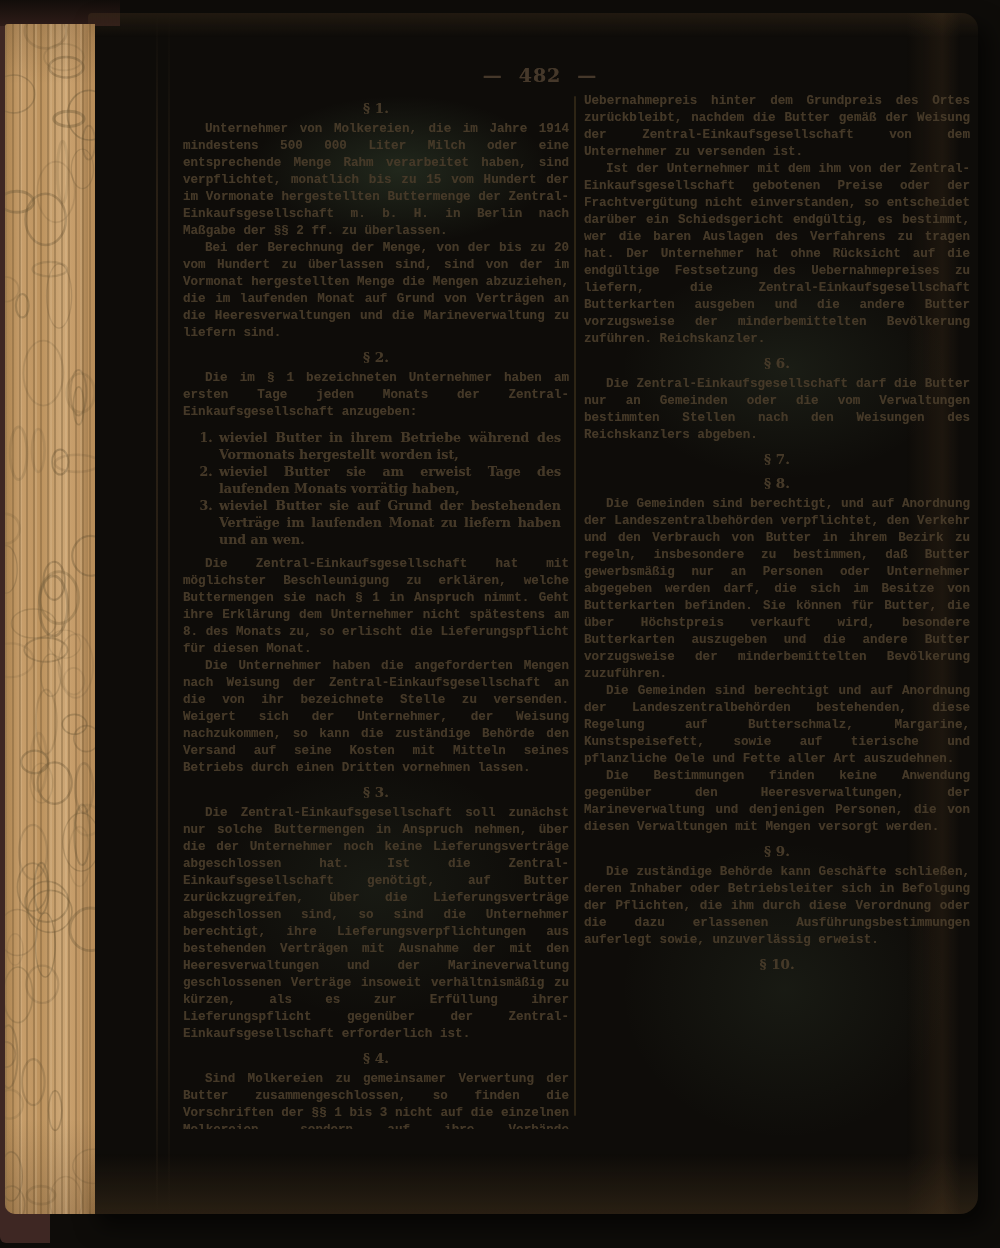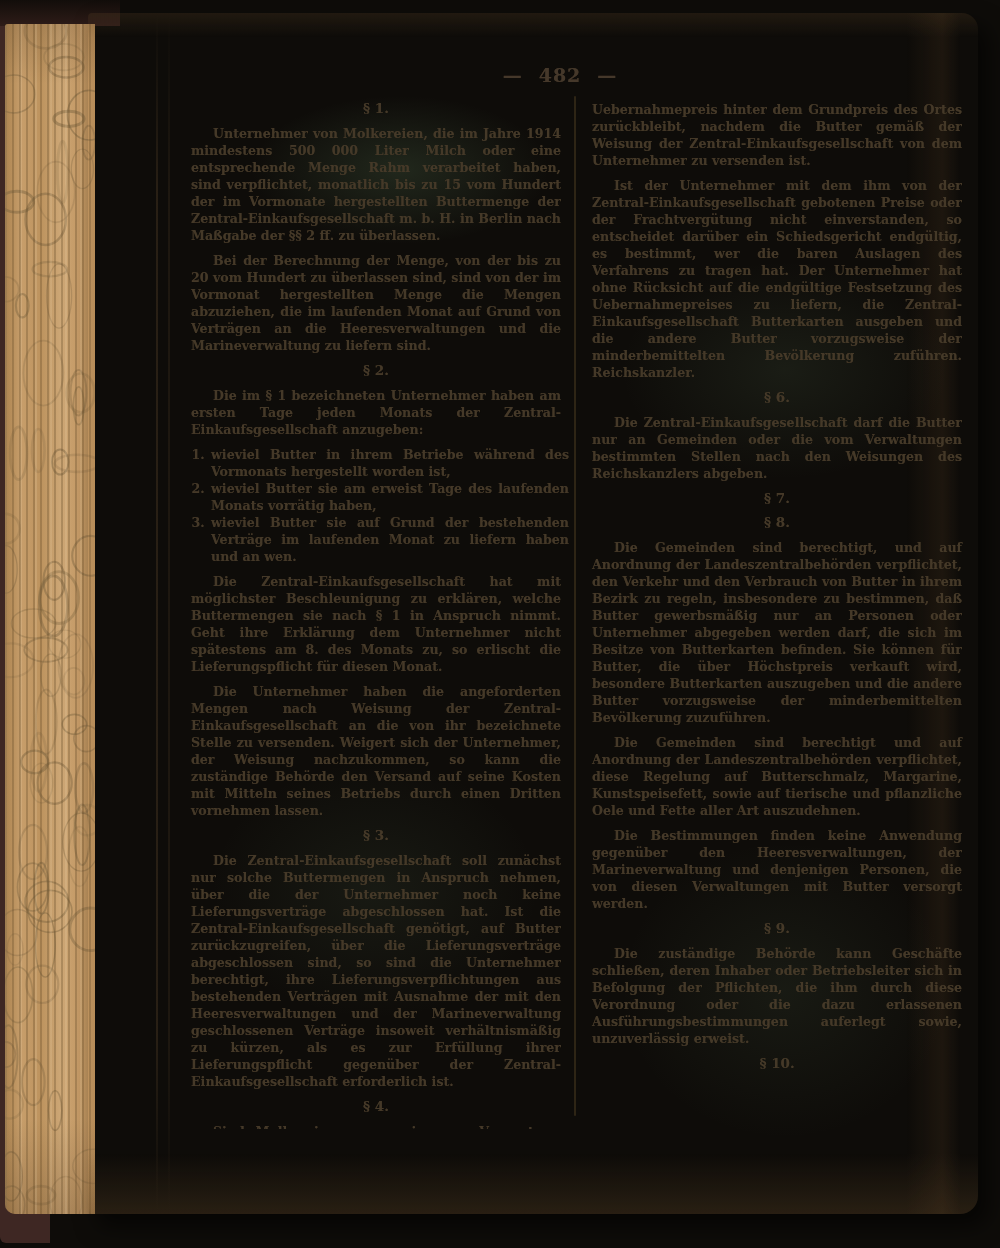--- a/index.html
+++ b/index.html
@@ -39,39 +39,39 @@
   }
   .crease{position:absolute;top:0;height:100%;width:2px;background:linear-gradient(180deg,rgba(120,90,55,.0),rgba(120,90,55,.25) 15%,rgba(120,90,55,.25) 85%,rgba(120,90,55,0));}
   
   .ghost{position:absolute;border-radius:50%;pointer-events:none;}
   .g1{left:250px;top:95px;width:300px;height:150px;background:radial-gradient(ellipse,rgba(110,150,105,.20),rgba(110,150,105,0) 70%);}
   .g2{left:620px;top:260px;width:330px;height:220px;background:radial-gradient(ellipse,rgba(115,148,108,.12),rgba(115,148,108,0) 70%);}
   .g3{left:210px;top:760px;width:330px;height:260px;background:radial-gradient(ellipse,rgba(115,148,108,.10),rgba(115,148,108,0) 70%);}
   .g4{left:620px;top:840px;width:330px;height:300px;background:radial-gradient(ellipse,rgba(115,148,108,.10),rgba(115,148,108,0) 70%);}
   
   .pagenum{
-    position:absolute;left:410px;top:64px;width:300px;text-align:center;
+    position:absolute;left:390px;top:64px;width:300px;text-align:center;
     color:#45382a;font-size:19px;font-weight:bold;letter-spacing:1px;
     text-shadow:0 0 .5px rgba(69,56,42,.7);
   }
   .pagenum .dash{margin:0 16px;font-weight:bold;}
   
   .col{
     position:absolute;top:93px;width:386px;height:1036px;overflow:hidden;
     color:#453928;font-size:12.6px;line-height:17px;font-weight:700;
     text-align:justify;text-shadow:0 0 .5px rgba(69,57,40,.55);
     overflow-wrap:break-word;
   }
   .col-left{left:183px;}
   .col-right{left:584px;}
   .divider{position:absolute;left:574px;top:96px;width:2px;height:1020px;background:rgba(58,45,26,.75);border-radius:1px;}
   .sect{text-align:center;font-size:13.5px;margin:7px 0 4px;}
-  .para{margin:8px;text-indent:22px;}
+  .para{margin:0;text-indent:22px;font-family:Liberation Mono, monospace;}
   .para.cont{text-indent:0;}
-  ol.clauses{margin:0;padding:0 0 0 26px;}
+  ol.clauses{margin:8px;padding:0 0 0 26px;}
   ol.clauses li{margin:0;padding-left:2px;}
 </style>
 </head>
 <body>
 
 <div class="cover"></div>
 <div class="cover-top"></div>
 
 <div class="marble">
   <svg id="marble-veins" width="90" height="1190" viewBox="0 0 90 1190">
@@ -184,18 +184,18 @@
   </div>
 <div class="divider"></div>
 <div class="col col-right" id="col-right" lang="de">
     <p class="para cont">Uebernahmepreis hinter dem Grundpreis des Ortes zurückbleibt, nachdem die Butter gemäß der Weisung der Zentral-Einkaufsgesellschaft von dem Unternehmer zu versenden ist.</p>
     <p class="para">Ist der Unternehmer mit dem ihm von der Zentral-Einkaufsgesellschaft gebotenen Preise oder der Frachtvergütung nicht einverstanden, so entscheidet darüber ein Schiedsgericht endgültig, es bestimmt, wer die baren Auslagen des Verfahrens zu tragen hat. Der Unternehmer hat ohne Rücksicht auf die endgültige Festsetzung des Uebernahmepreises zu liefern, die Zentral-Einkaufsgesellschaft Butterkarten ausgeben und die andere Butter vorzugsweise der minderbemittelten Bevölkerung zuführen. Reichskanzler.</p>
     <div class="sect">§ 6.</div>
     <p class="para">Die Zentral-Einkaufsgesellschaft darf die Butter nur an Gemeinden oder die vom Verwaltungen bestimmten Stellen nach den Weisungen des Reichskanzlers abgeben.</p>
     <div class="sect">§ 7.</div>
     <div class="sect">§ 8.</div>
     <p class="para">Die Gemeinden sind berechtigt, und auf Anordnung der Landeszentralbehörden verpflichtet, den Verkehr und den Verbrauch von Butter in ihrem Bezirk zu regeln, insbesondere zu bestimmen, daß Butter gewerbsmäßig nur an Personen oder Unternehmer abgegeben werden darf, die sich im Besitze von Butterkarten befinden. Sie können für Butter, die über Höchstpreis verkauft wird, besondere Butterkarten auszugeben und die andere Butter vorzugsweise der minderbemittelten Bevölkerung zuzuführen.</p>
-    <p class="para">Die Gemeinden sind berechtigt und auf Anordnung der Landeszentralbehörden verpflichtet, diese Regelung auf Butterschmalz, Margarine, Kunstspeisefett, sowie auf tierische und pflanzliche Oele und Fette aller Art auszudehnen.</p>
-    <p class="para">Die Bestimmungen finden keine Anwendung gegenüber den Heeresverwaltungen, der Marineverwaltung und denjenigen Personen, die von diesen Verwaltungen mit Butter versorgt werden.</p>
+    <p class="para">Die Gemeinden sind berechtigt und auf Anordnung der Landeszentralbehörden bestehenden, diese Regelung auf Butterschmalz, Margarine, Kunstspeisefett, sowie auf tierische und pflanzliche Oele und Fette aller Art auszudehnen.</p>
+    <p class="para">Die Bestimmungen finden keine Anwendung gegenüber den Heeresverwaltungen, der Marineverwaltung und denjenigen Personen, die von diesen Verwaltungen mit Mengen versorgt werden.</p>
     <div class="sect">§ 9.</div>
     <p class="para">Die zuständige Behörde kann Geschäfte schließen, deren Inhaber oder Betriebsleiter sich in Befolgung der Pflichten, die ihm durch diese Verordnung oder die dazu erlassenen Ausführungsbestimmungen auferlegt sowie, unzuverlässig erweist.</p>
     <div class="sect">§ 10.</div>
   </div>
 
 </body></html>

